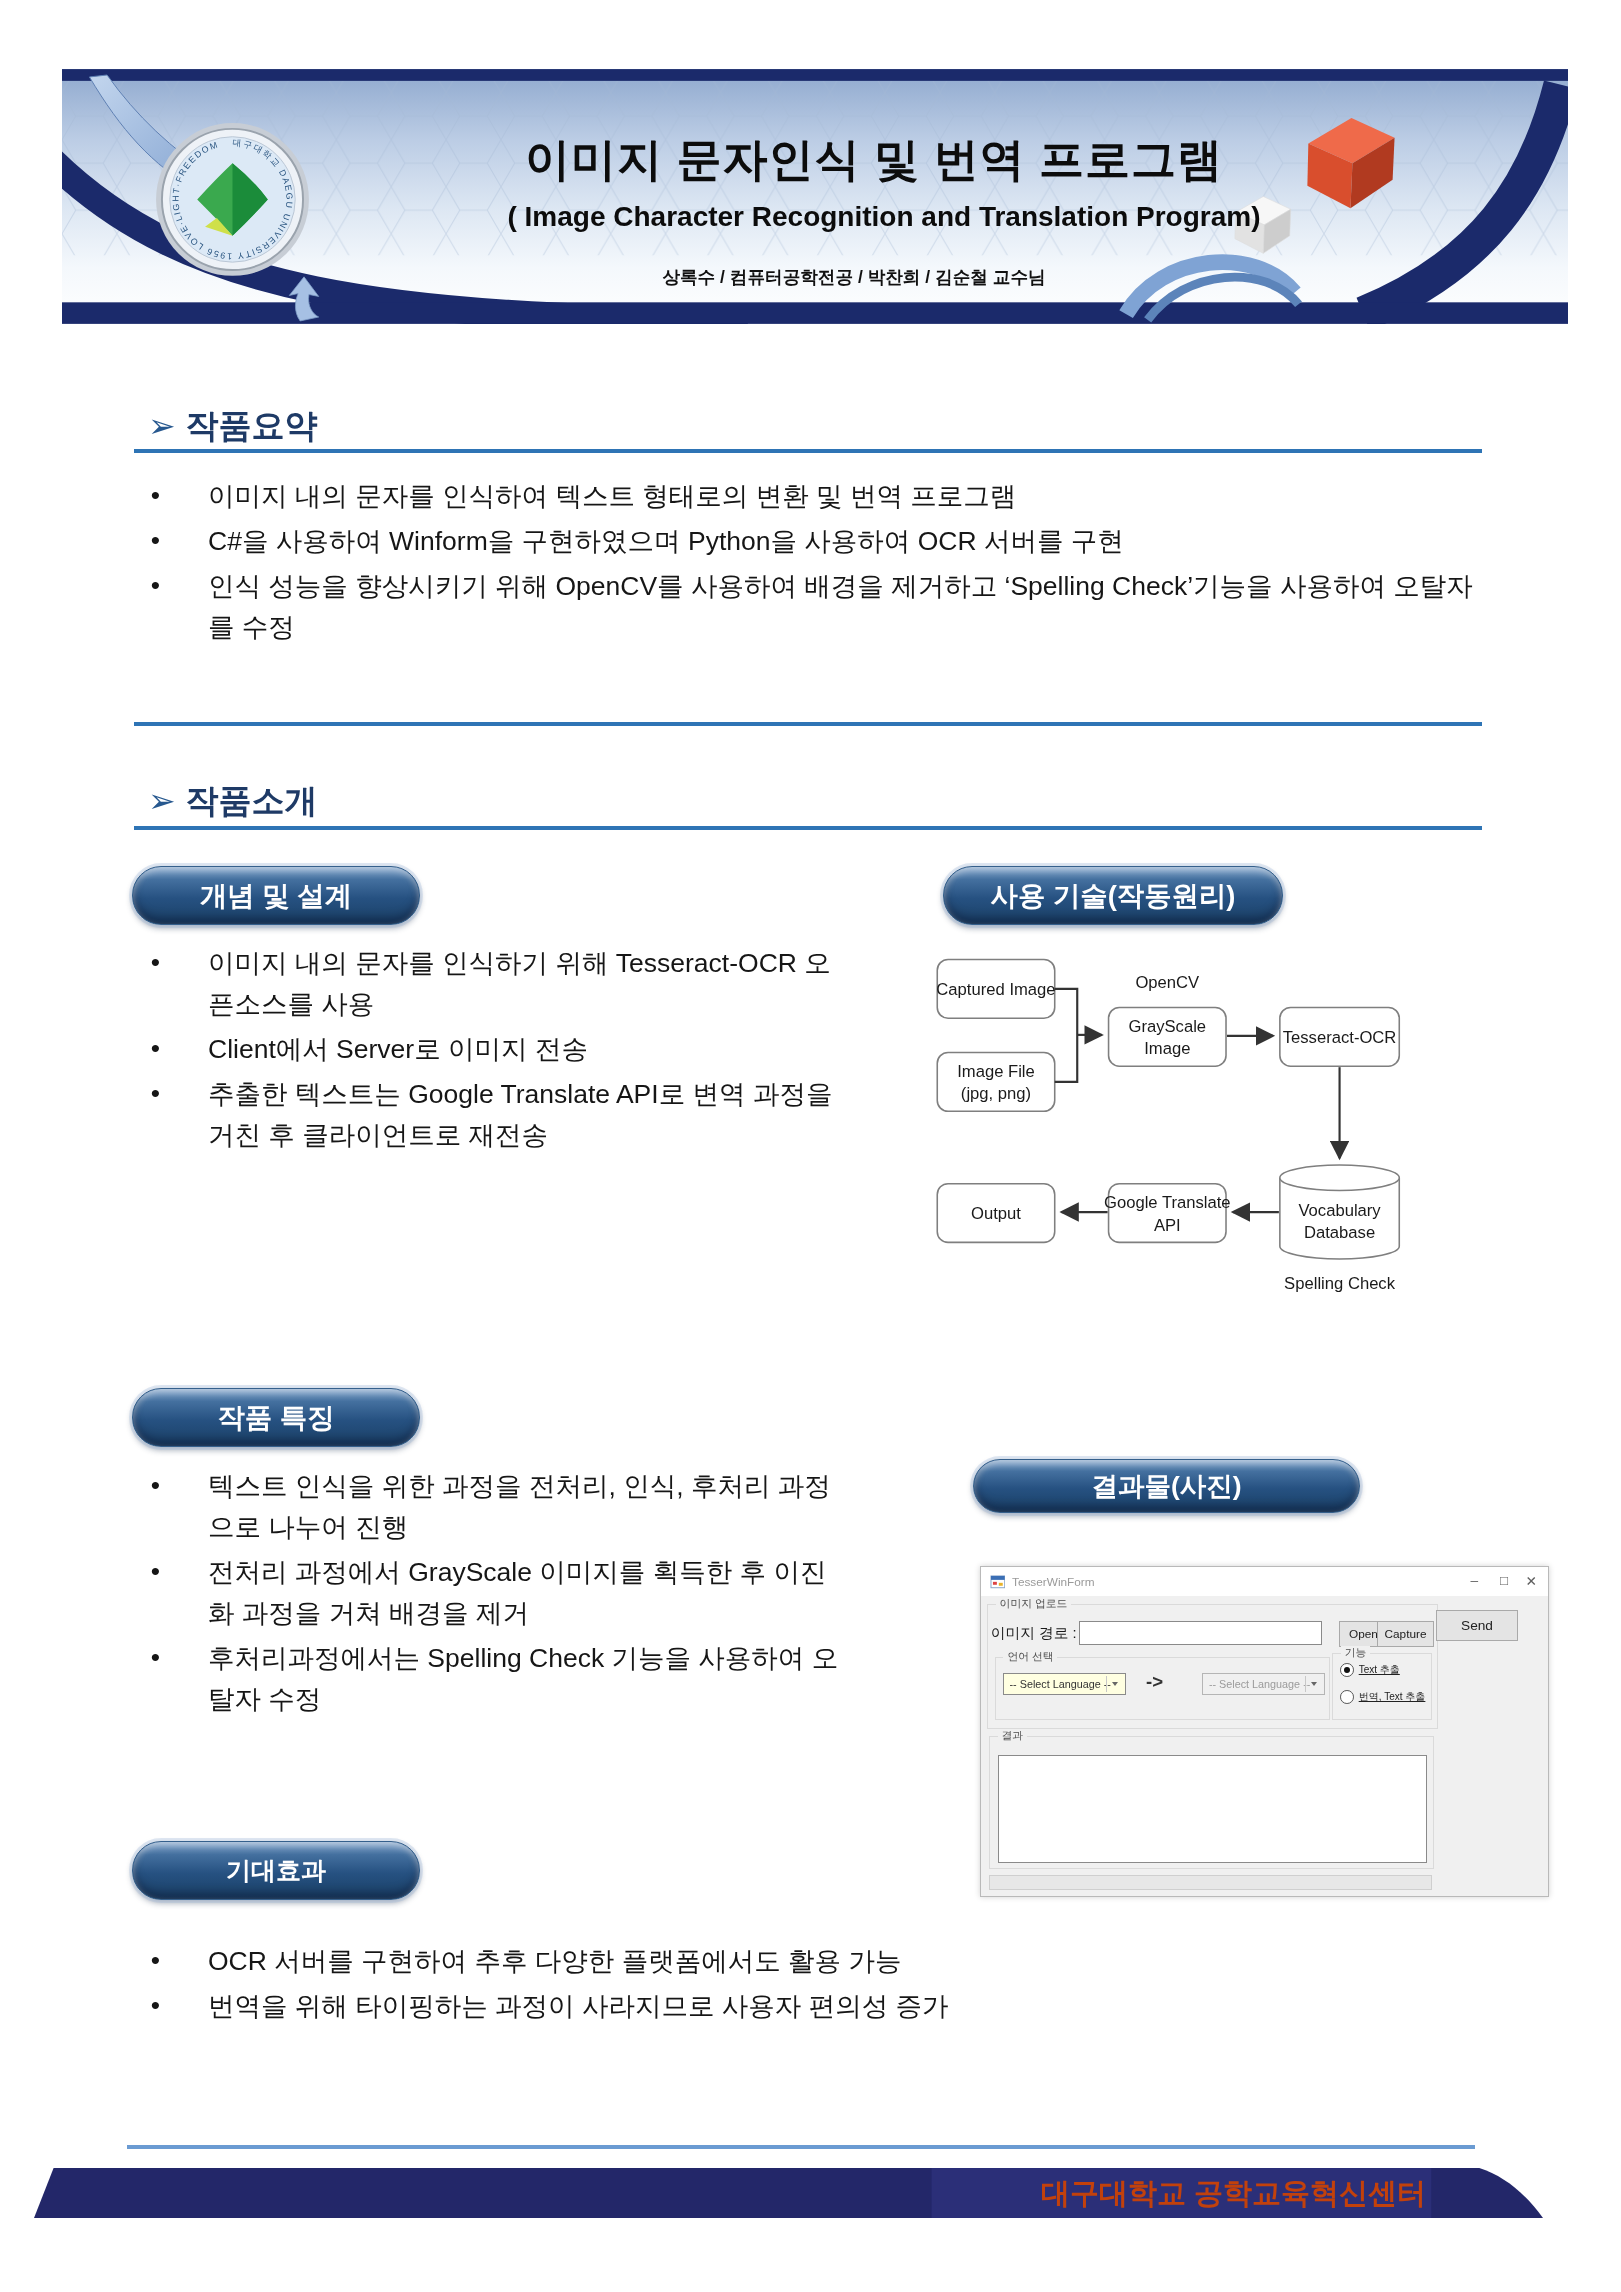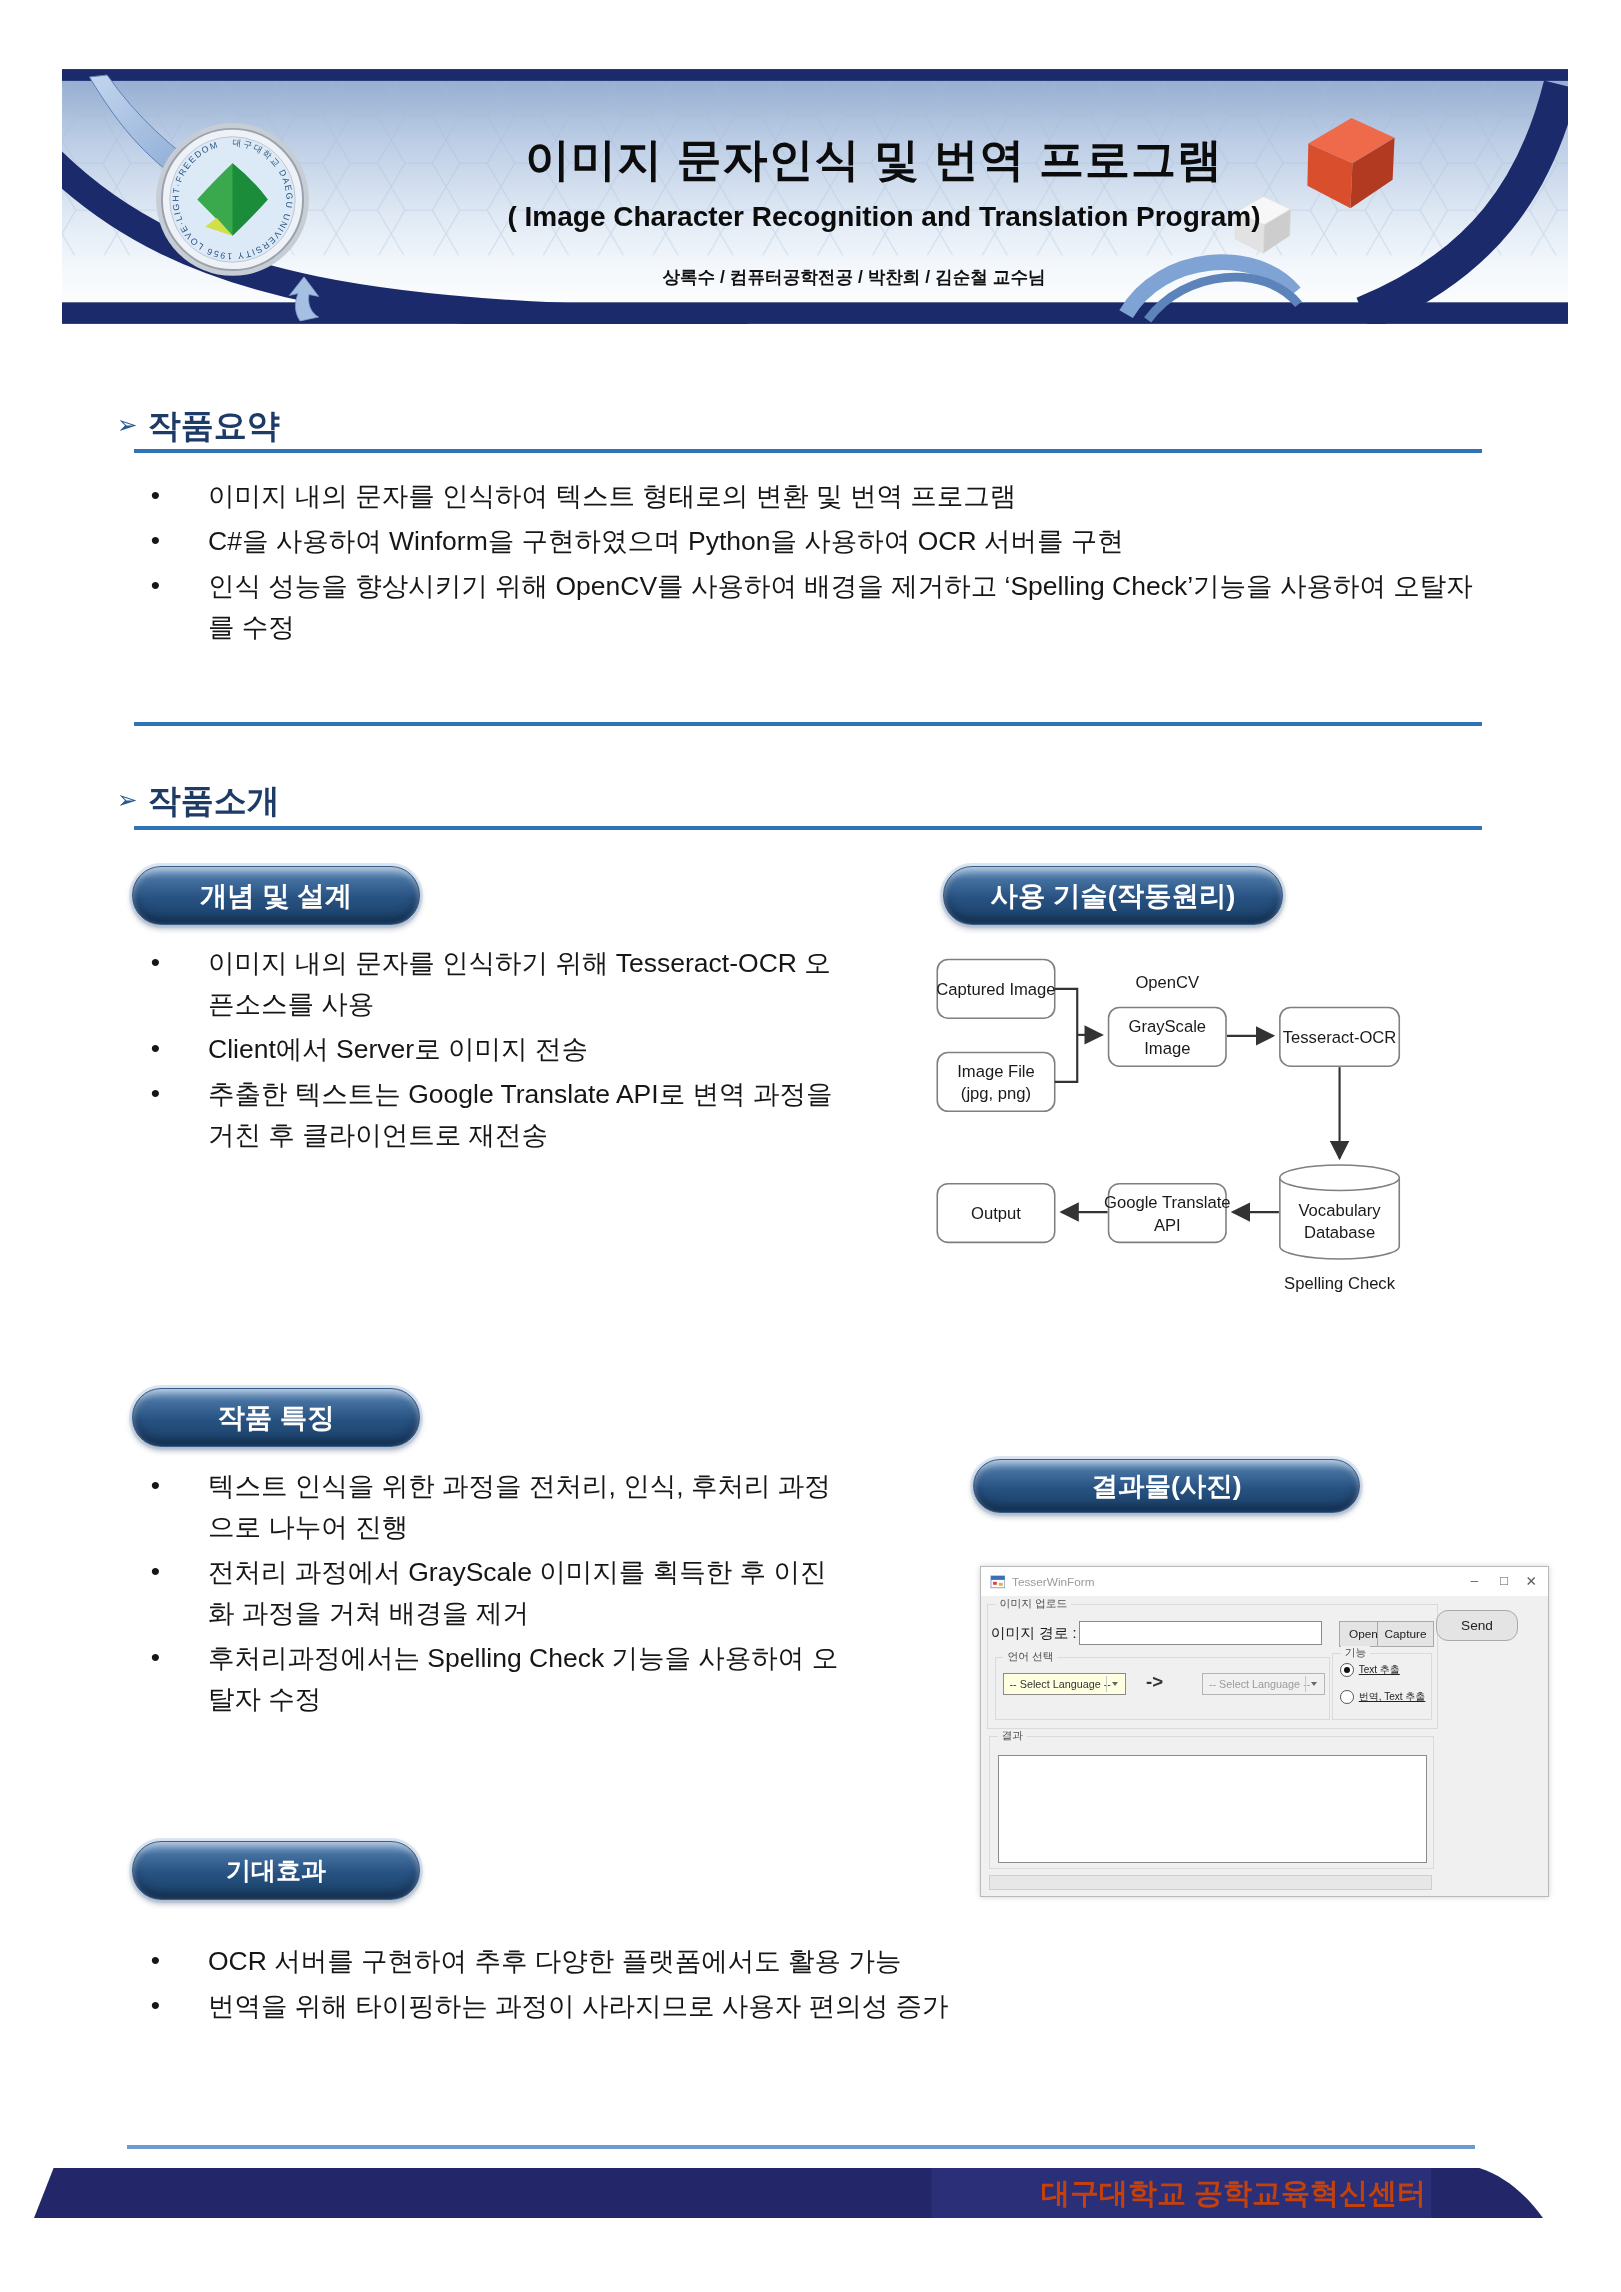--- a/index.html
+++ b/index.html
@@ -10,21 +10,21 @@
   .banner{position:absolute;left:62px;top:69px;width:1506px;height:255px;}
   .banner svg{position:absolute;left:0;top:0;}
   .banner-title{position:absolute;left:59px;top:61px;width:100%;text-align:center;
                 font-size:45px;font-weight:bold;color:#0c0c0c;letter-spacing:1px;}
   .banner-subtitle{position:absolute;left:69px;top:132px;width:100%;text-align:center;
                    font-size:28px;font-weight:bold;color:#0c0c0c;}
   .banner-authors{position:absolute;left:39px;top:196px;width:100%;text-align:center;
                   font-size:17.6px;font-weight:bold;color:#111;}
 
   
-  .sec-head{position:absolute;left:118px;font-size:33px;font-weight:bold;color:#1e3a66;font-family:Liberation Mono, monospace;}
+  .sec-head{position:absolute;left:148px;font-size:33px;font-weight:bold;color:#1e3a66;}
   .sec-head .arrow{font-weight:normal;color:#27588f;margin-right:9.8px;}
   .hr-blue{position:absolute;height:3.9px;background:#2e74b5;}
 
   
   .pill{position:absolute;border-radius:29px;display:flex;align-items:center;justify-content:center;
         color:#fff;font-weight:bold;
         background:linear-gradient(180deg,#89aacf 0%,#44709f 22%,#265181 55%,#1a4066 100%);
         border:1px solid #35608c;
         box-shadow:0 0 0 2.9px rgba(165,190,220,.35),0 2.9px 5.9px rgba(20,40,70,.4),
                    inset 0 2.9px 6.9px rgba(255,255,255,.45),inset 0 -5.9px 9.8px rgba(0,0,25,.35);}
@@ -232,21 +232,21 @@
       <span class="winctl" style="right:5.9px;">✕</span>
     </div>
 
     <div class="grp" style="left:5.9px;top:37px;width:449px;height:123px;">
       <span class="grp-label">이미지 업로드</span>
     </div>
     <div style="position:absolute;left:9.8px;top:57px;font-size:14.7px;color:#1a1a1a;">이미지 경로 :</div>
     <input class="appinput" style="left: 98px; top: 54px; width: 243px; height: 23.5px;" value="">
     <div class="appbtn" style="left:358px;top:54px;width:47px;height:23.5px;">Open</div>
     <div class="appbtn" style="left:396px;top:54px;width:55px;height:23.5px;">Capture</div>
-    <div class="appbtn" style="left:455px;top:43px;width:80px;height:29px;font-size:13.7px;border-radius:12px;">Send</div>
+    <div class="appbtn" style="left:455px;top:43px;width:80px;height:29px;font-size:13.7px;">Send</div>
 
     <div class="grp" style="left:13.7px;top:90px;width:333px;height:61px;">
       <span class="grp-label">언어 선택</span>
     </div>
     <div class="combo" style="left:21.6px;top:106px;width:123px;background:#ffffe1;color:#333;">
       <span>-- Select Language --</span>
       <span class="ca"></span>
     </div>
     <div style="position:absolute;left:165px;top:104px;font-size:18.6px;font-weight:bold;color:#333;">-&gt;</div>
     <div class="combo" style="left:221px;top:106px;width:123px;background:#f0f0f0;color:#9b9b9b;border-color:#b5b5b5;">

